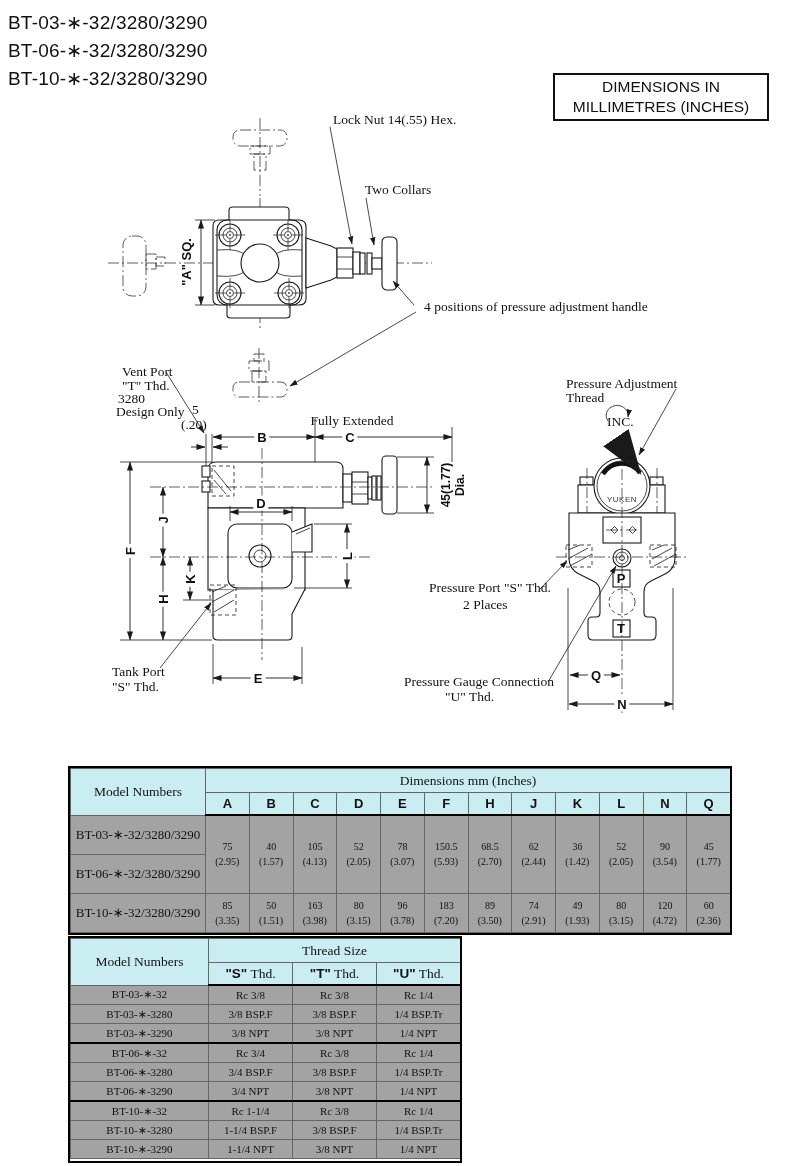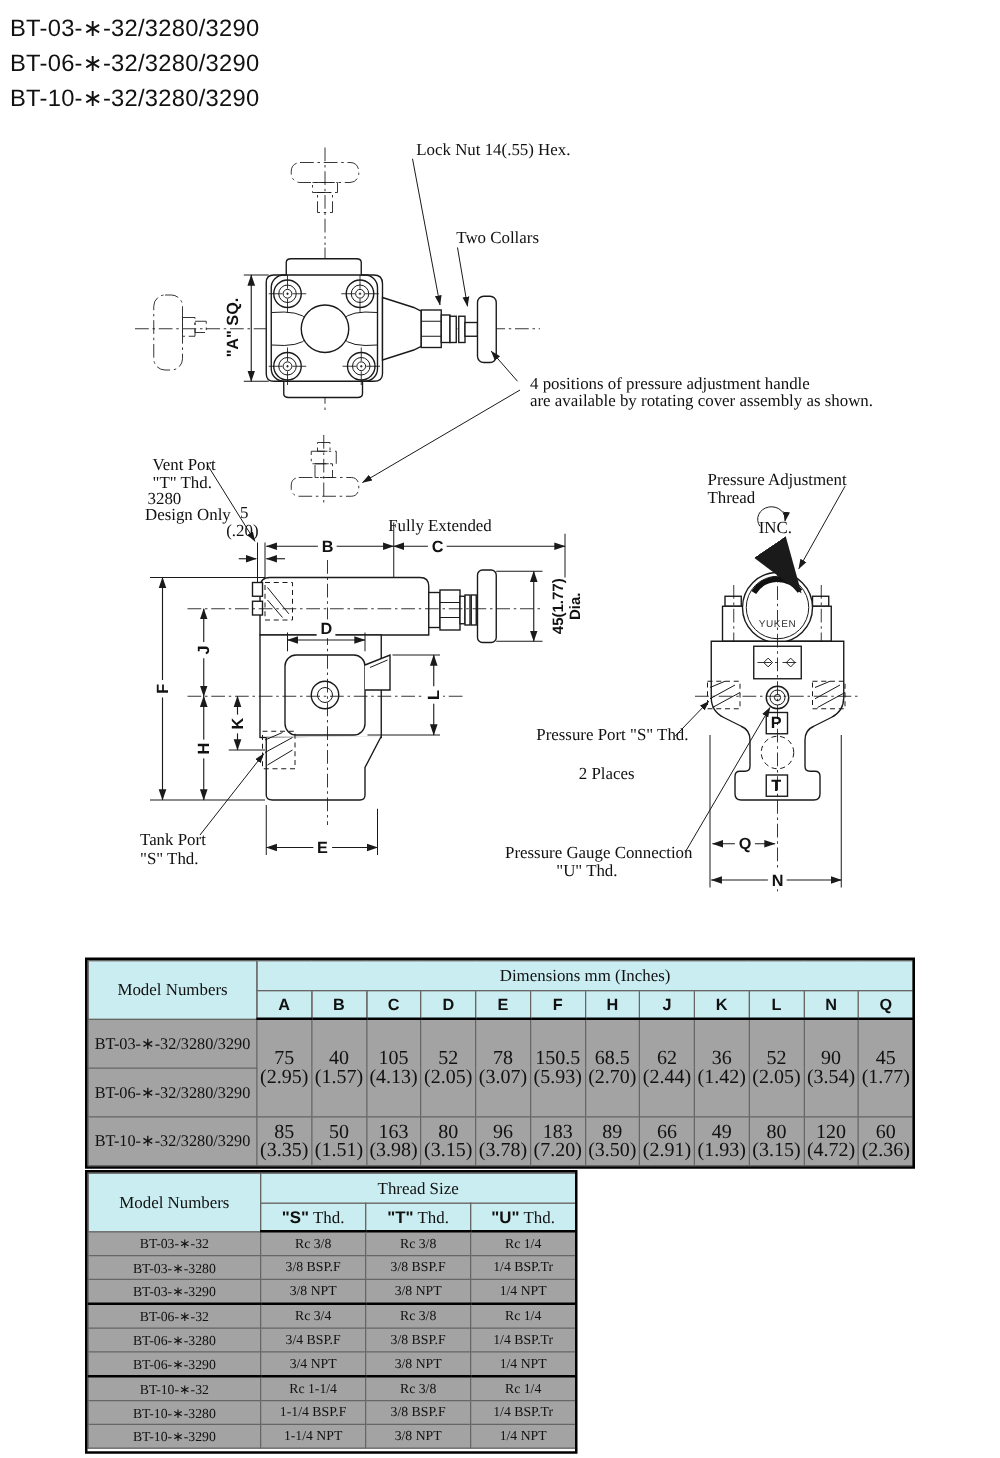--- a/index.html
+++ b/index.html
@@ -31,38 +31,42 @@
   .thk{stroke:#111;stroke-width:4.5;fill:none}
   
   table{border-collapse:collapse;table-layout:fixed;position:absolute;background:#a3a3a3}
   td{border:1px solid #666;text-align:center;vertical-align:middle;padding:0;overflow:hidden}
   .t1{left:70px;top:768px;width:660px}
   .t2{left:70px;top:938px;width:390px}
   .hdr{background:var(--hbg)}
   .hserif{font-size:13.5px}
   .hletter{font-family:"Liberation Sans",sans-serif;font-weight:bold;font-size:13px}
   .model{font-size:13px}
-  .val{font-size:16px;line-height:15px}
+  .val{font-size:10px;line-height:15px}
   .thick-b{border-bottom:2.5px solid #000 !important}
   .t1 tr.r1 td,.t2 tr.r1 td{height:23px}
   .t1 tr.r2 td,.t2 tr.r2 td{height:21px}
   .t1 tr.body td{height:38px}
   .t2 tr.body td{height:18px;font-size:11px}
   .outer{position:absolute;border:2px solid #000;pointer-events:none}
   .qb{font-family:"Liberation Sans",sans-serif;font-weight:bold}
 </style>
 </head>
 <body>
 
 <div class="page">
 
   <div class="title-line" style="top:11px">BT-03-∗-32/3280/3290</div>
   <div class="title-line" style="top:39px">BT-06-∗-32/3280/3290</div>
   <div class="title-line" style="top:67px">BT-10-∗-32/3280/3290</div>
 
+  <div class="dim-box">
+    <div>DIMENSIONS IN</div>
+    <div>MILLIMETRES (INCHES)</div>
+  </div>
 
   <svg width="800" height="760" viewBox="0 0 800 760">
     <defs>
       <marker id="ah" viewBox="0 0 10 10" refX="9.5" refY="5" markerWidth="10" markerHeight="10" orient="auto-start-reverse">
         <path d="M0,1.6 L10,5 L0,8.4 Z" fill="#1a1a1a"></path>
       </marker>
     </defs>
 
     <g>
 
@@ -273,21 +277,20 @@
 
       <path d="M676,389 L639,455" class="thin" marker-end="url(#ah)"></path>
       <path d="M540,589 L567,561" class="thin" marker-end="url(#ah)"></path>
       <path d="M548,682 L616,566" class="thin" marker-end="url(#ah)"></path>
     </g>
   </svg>
 
   <div class="lbl sr2" style="left:333px;top:112px">Lock Nut 14(.55) Hex.</div>
   <div class="lbl sr2" style="left:365px;top:182px">Two Collars</div>
   <div class="lbl sr2" style="left:424px;top:299px">4 positions of pressure adjustment handle</div>
-  <div class="lbl sr2" style="left:424px;top:313px">are available by rotating cover assembly as shown.</div>
   <div class="lbl db rot" style="left:186px;top:262px">"A" SQ.</div>
 
   <div class="lbl sr2" style="left:122px;top:364px">Vent Port</div>
   <div class="lbl sr2" style="left:122px;top:378px">"T" Thd.</div>
   <div class="lbl sr2" style="left:118px;top:391px">3280</div>
   <div class="lbl sr2" style="left:116px;top:404px">Design Only</div>
   <div class="lbl sr2" style="left:192px;top:402px">5</div>
   <div class="lbl sr2" style="left:181px;top:417px">(.20)</div>
 
   <div class="lbl db ctr wb" style="left:262px;top:437px">B</div>
@@ -304,21 +307,21 @@
   <div class="lbl dbs rot" style="left:460px;top:485px">Dia.</div>
 
   <div class="lbl sr2" style="left:112px;top:664px">Tank Port</div>
   <div class="lbl sr2" style="left:112px;top:679px">"S" Thd.</div>
 
   <div class="lbl sr2" style="left:566px;top:376px">Pressure Adjustment</div>
   <div class="lbl sr2" style="left:566px;top:390px">Thread</div>
   <div class="lbl sr2" style="left:607px;top:414px">INC.</div>
   <div class="lbl tiny ctr" style="left:622px;top:499px">YUKEN</div>
   <div class="lbl sr2" style="left:429px;top:580px">Pressure Port "S" Thd.</div>
-  <div class="lbl sr2" style="left:463px;top:611px">2 Places</div>
+  <div class="lbl sr2" style="left:463px;top:597px">2 Places</div>
   <div class="lbl sr2" style="left:404px;top:674px">Pressure Gauge Connection</div>
   <div class="lbl sr2" style="left:445px;top:689px">"U" Thd.</div>
   <div class="lbl db ctr" style="left:621px;top:578px">P</div>
   <div class="lbl db ctr" style="left:621px;top:628px">T</div>
   <div class="lbl db ctr wb" style="left:596px;top:675px">Q</div>
   <div class="lbl db ctr wb" style="left:622px;top:704px">N</div>
 
   <table class="t1">
     <colgroup>
         <col style="width:135px">
@@ -421,21 +424,21 @@
           </td>
       <td class="val">
             <div>183</div>
             <div>(7.20)</div>
           </td>
       <td class="val">
             <div>89</div>
             <div>(3.50)</div>
           </td>
       <td class="val">
-            <div>66</div>
+            <div>74</div>
             <div>(2.91)</div>
           </td>
       <td class="val">
             <div>49</div>
             <div>(1.93)</div>
           </td>
       <td class="val">
             <div>80</div>
             <div>(3.15)</div>
           </td>

